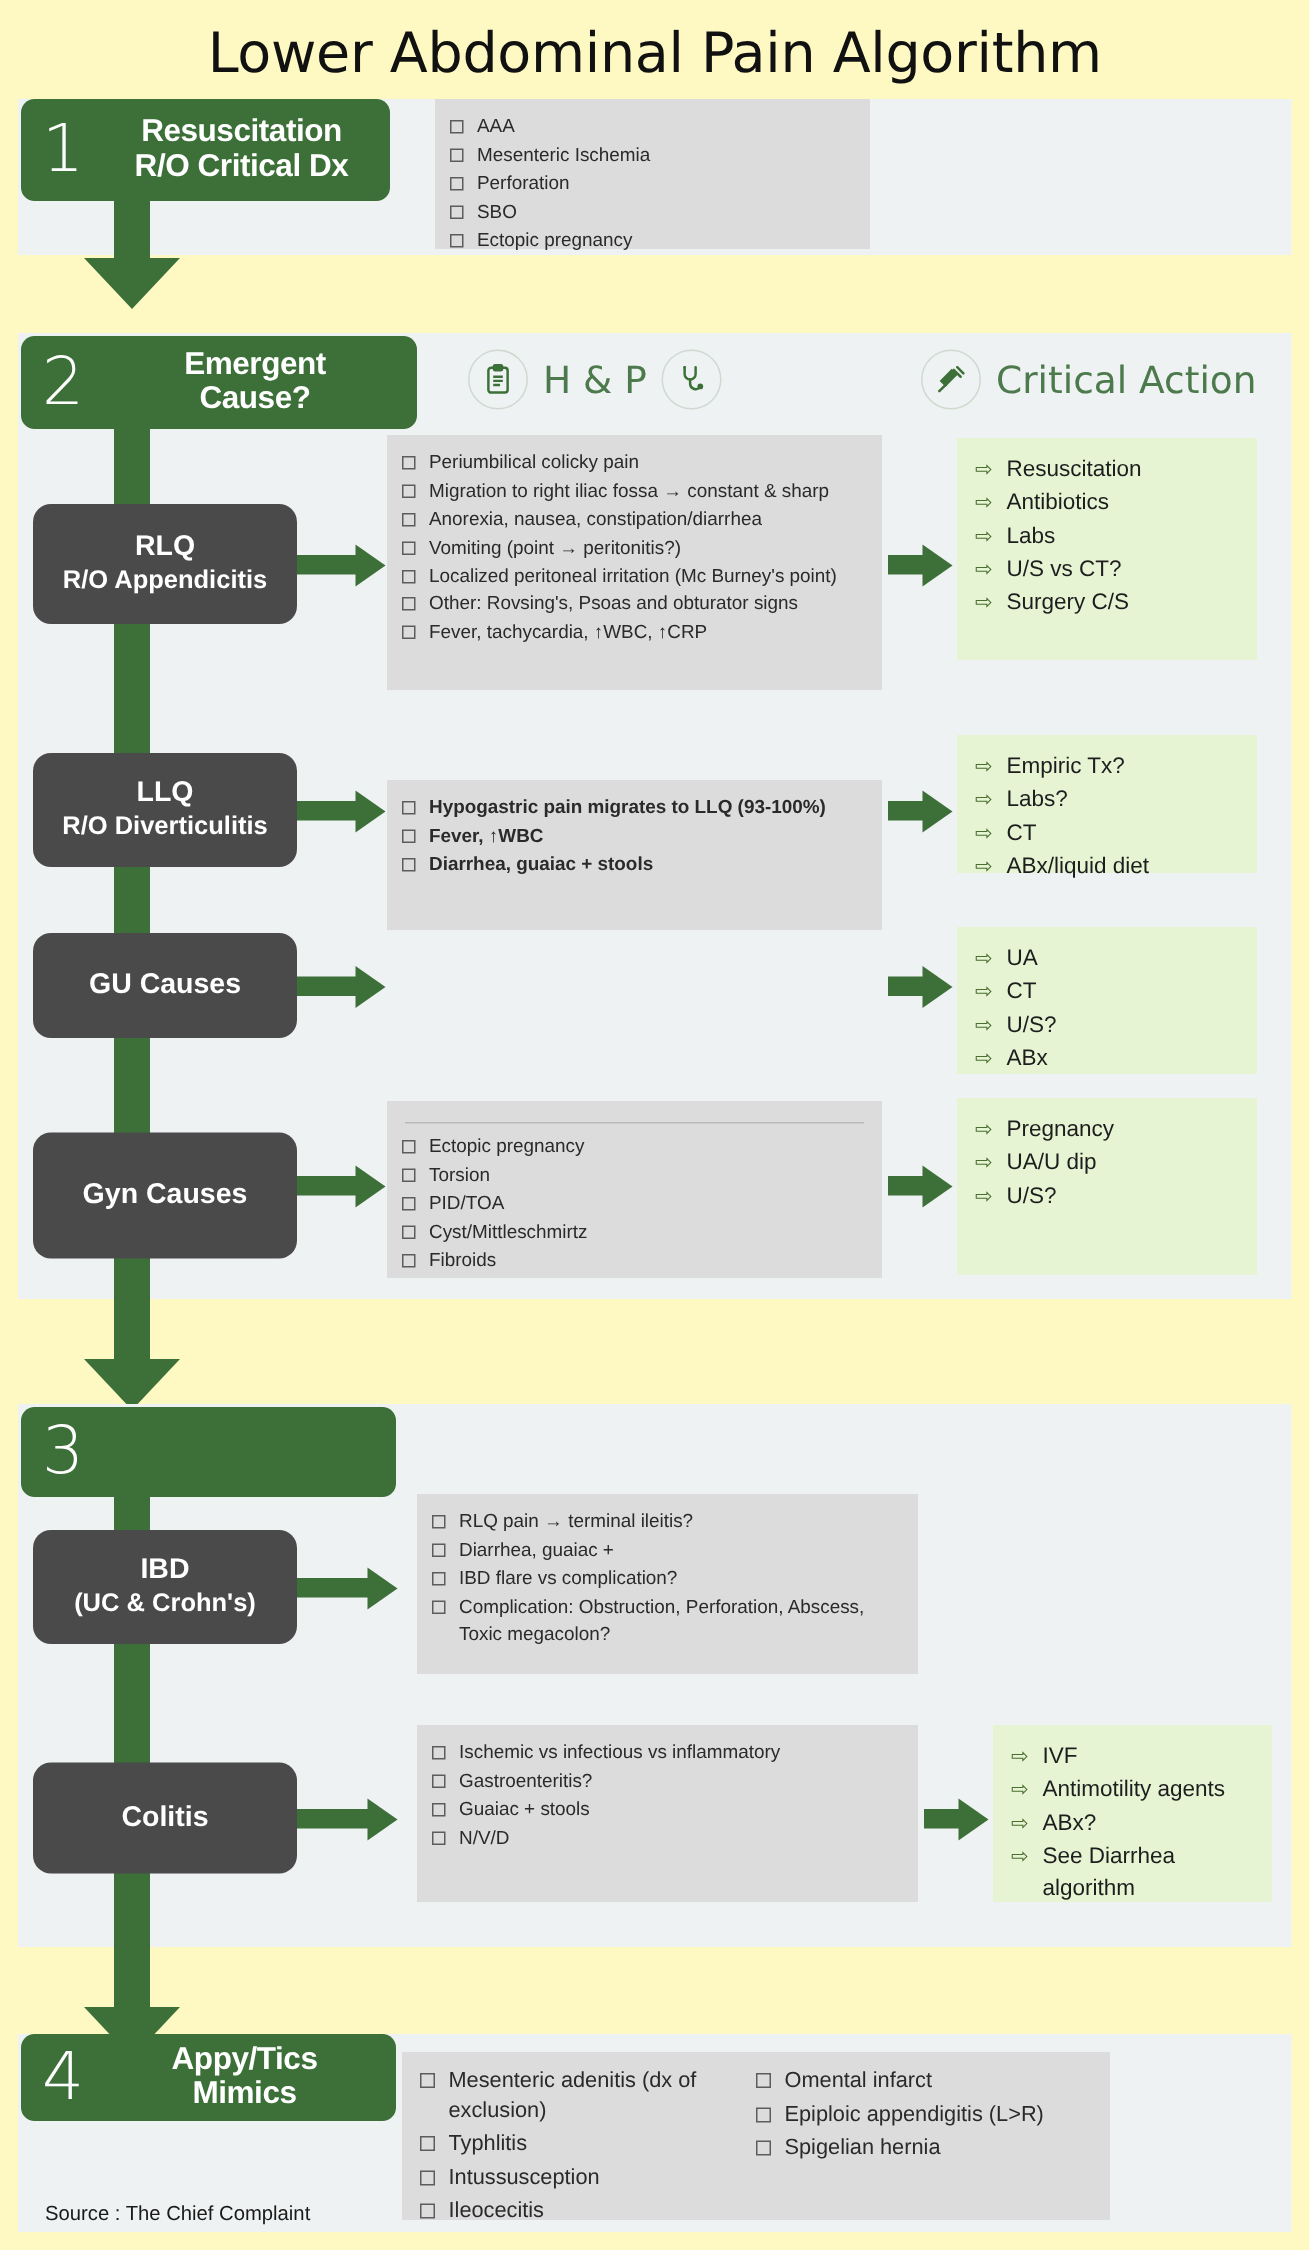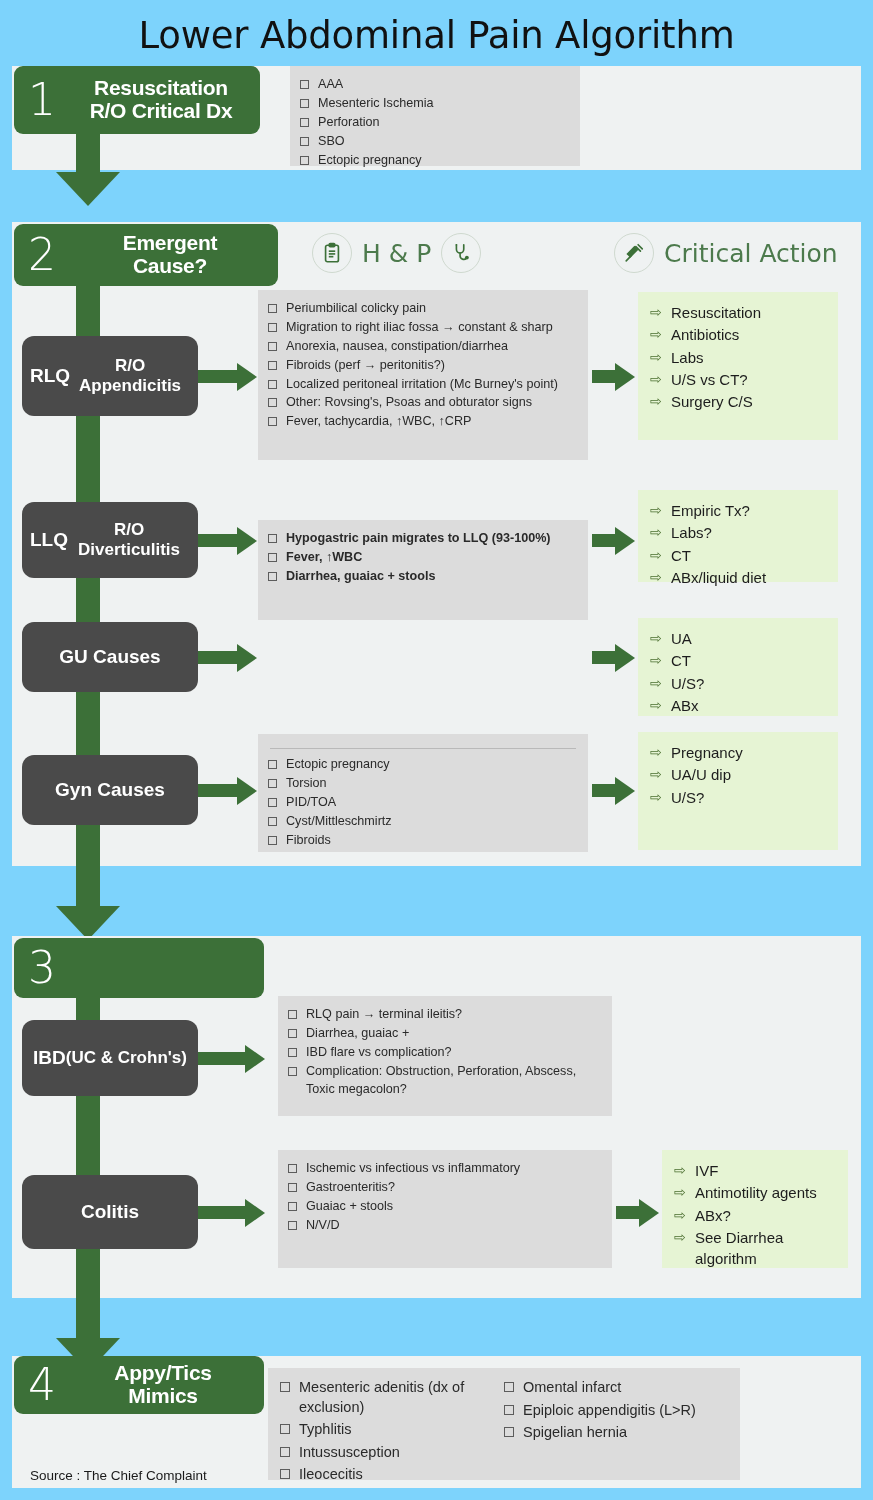--- a/index.html
+++ b/index.html
@@ -7,21 +7,21 @@
     width: 873px;
     height: 1500px;
     background: #ffffff;
     font-family: "Liberation Sans", sans-serif;
     overflow: hidden;
   }
   #page {
     position: relative;
     width: 873px;
     height: 1500px;
-    background: #7dd3fc;
+    background: #fef9c3;
   }
 
   
   .title {
     position: absolute;
     left: 0; top: 14px;
     width: 873px;
     text-align: center;
     font-size: 37px;
     font-weight: 400;
@@ -95,21 +95,21 @@
     border-bottom: 13px solid transparent;
     border-left: 18px solid #3c7038;
   }
 
   
   .node {
     position: absolute;
     background: #4a4a4a;
     border-radius: 12px;
     display: flex;
-    flex-direction: row;
+    flex-direction: column;
     align-items: center;
     justify-content: center;
     color: #ffffff;
     text-align: center;
     padding: 4px 8px;
     z-index: 3;
   }
   .node .n1 { font-size: 19px; font-weight: bold; line-height: 1.2; }
   .node .n2 { font-size: 17px; font-weight: bold; line-height: 1.2; }
 
@@ -329,21 +329,21 @@
       <li>
           <span class="box"></span>
           <span class="txt">Migration to right iliac fossa → constant &amp; sharp</span>
         </li>
       <li>
           <span class="box"></span>
           <span class="txt">Anorexia, nausea, constipation/diarrhea</span>
         </li>
       <li>
           <span class="box"></span>
-          <span class="txt">Fibroids (perf → peritonitis?)</span>
+          <span class="txt">Vomiting (point → peritonitis?)</span>
         </li>
       <li>
           <span class="box"></span>
           <span class="txt">Localized peritoneal irritation (Mc Burney's point)</span>
         </li>
       <li>
           <span class="box"></span>
           <span class="txt">Other: Rovsing's, Psoas and obturator signs</span>
         </li>
       <li>
@@ -440,21 +440,21 @@
           <span class="ar">⇨</span>
           <span class="txt">U/S?</span>
         </li>
       <li>
           <span class="ar">⇨</span>
           <span class="txt">ABx</span>
         </li>
     </ul>
   </div>
 
-  <div class="node" style="left:22px;top:755px;width:176px;height:70px;">
+  <div class="node" style="left:22px;top:755px;width:176px;height:84px;">
     <div class="n1">Gyn Causes</div>
   </div>
   <div class="harrow" style="left:198px;top:784px;width:40px;"></div>
   <div class="card with-rule" style="left:258px;top:734px;width:330px;height:118px;">
     <ul class="chk-list">
       <li>
           <span class="box"></span>
           <span class="txt">Ectopic pregnancy</span>
         </li>
       <li>

